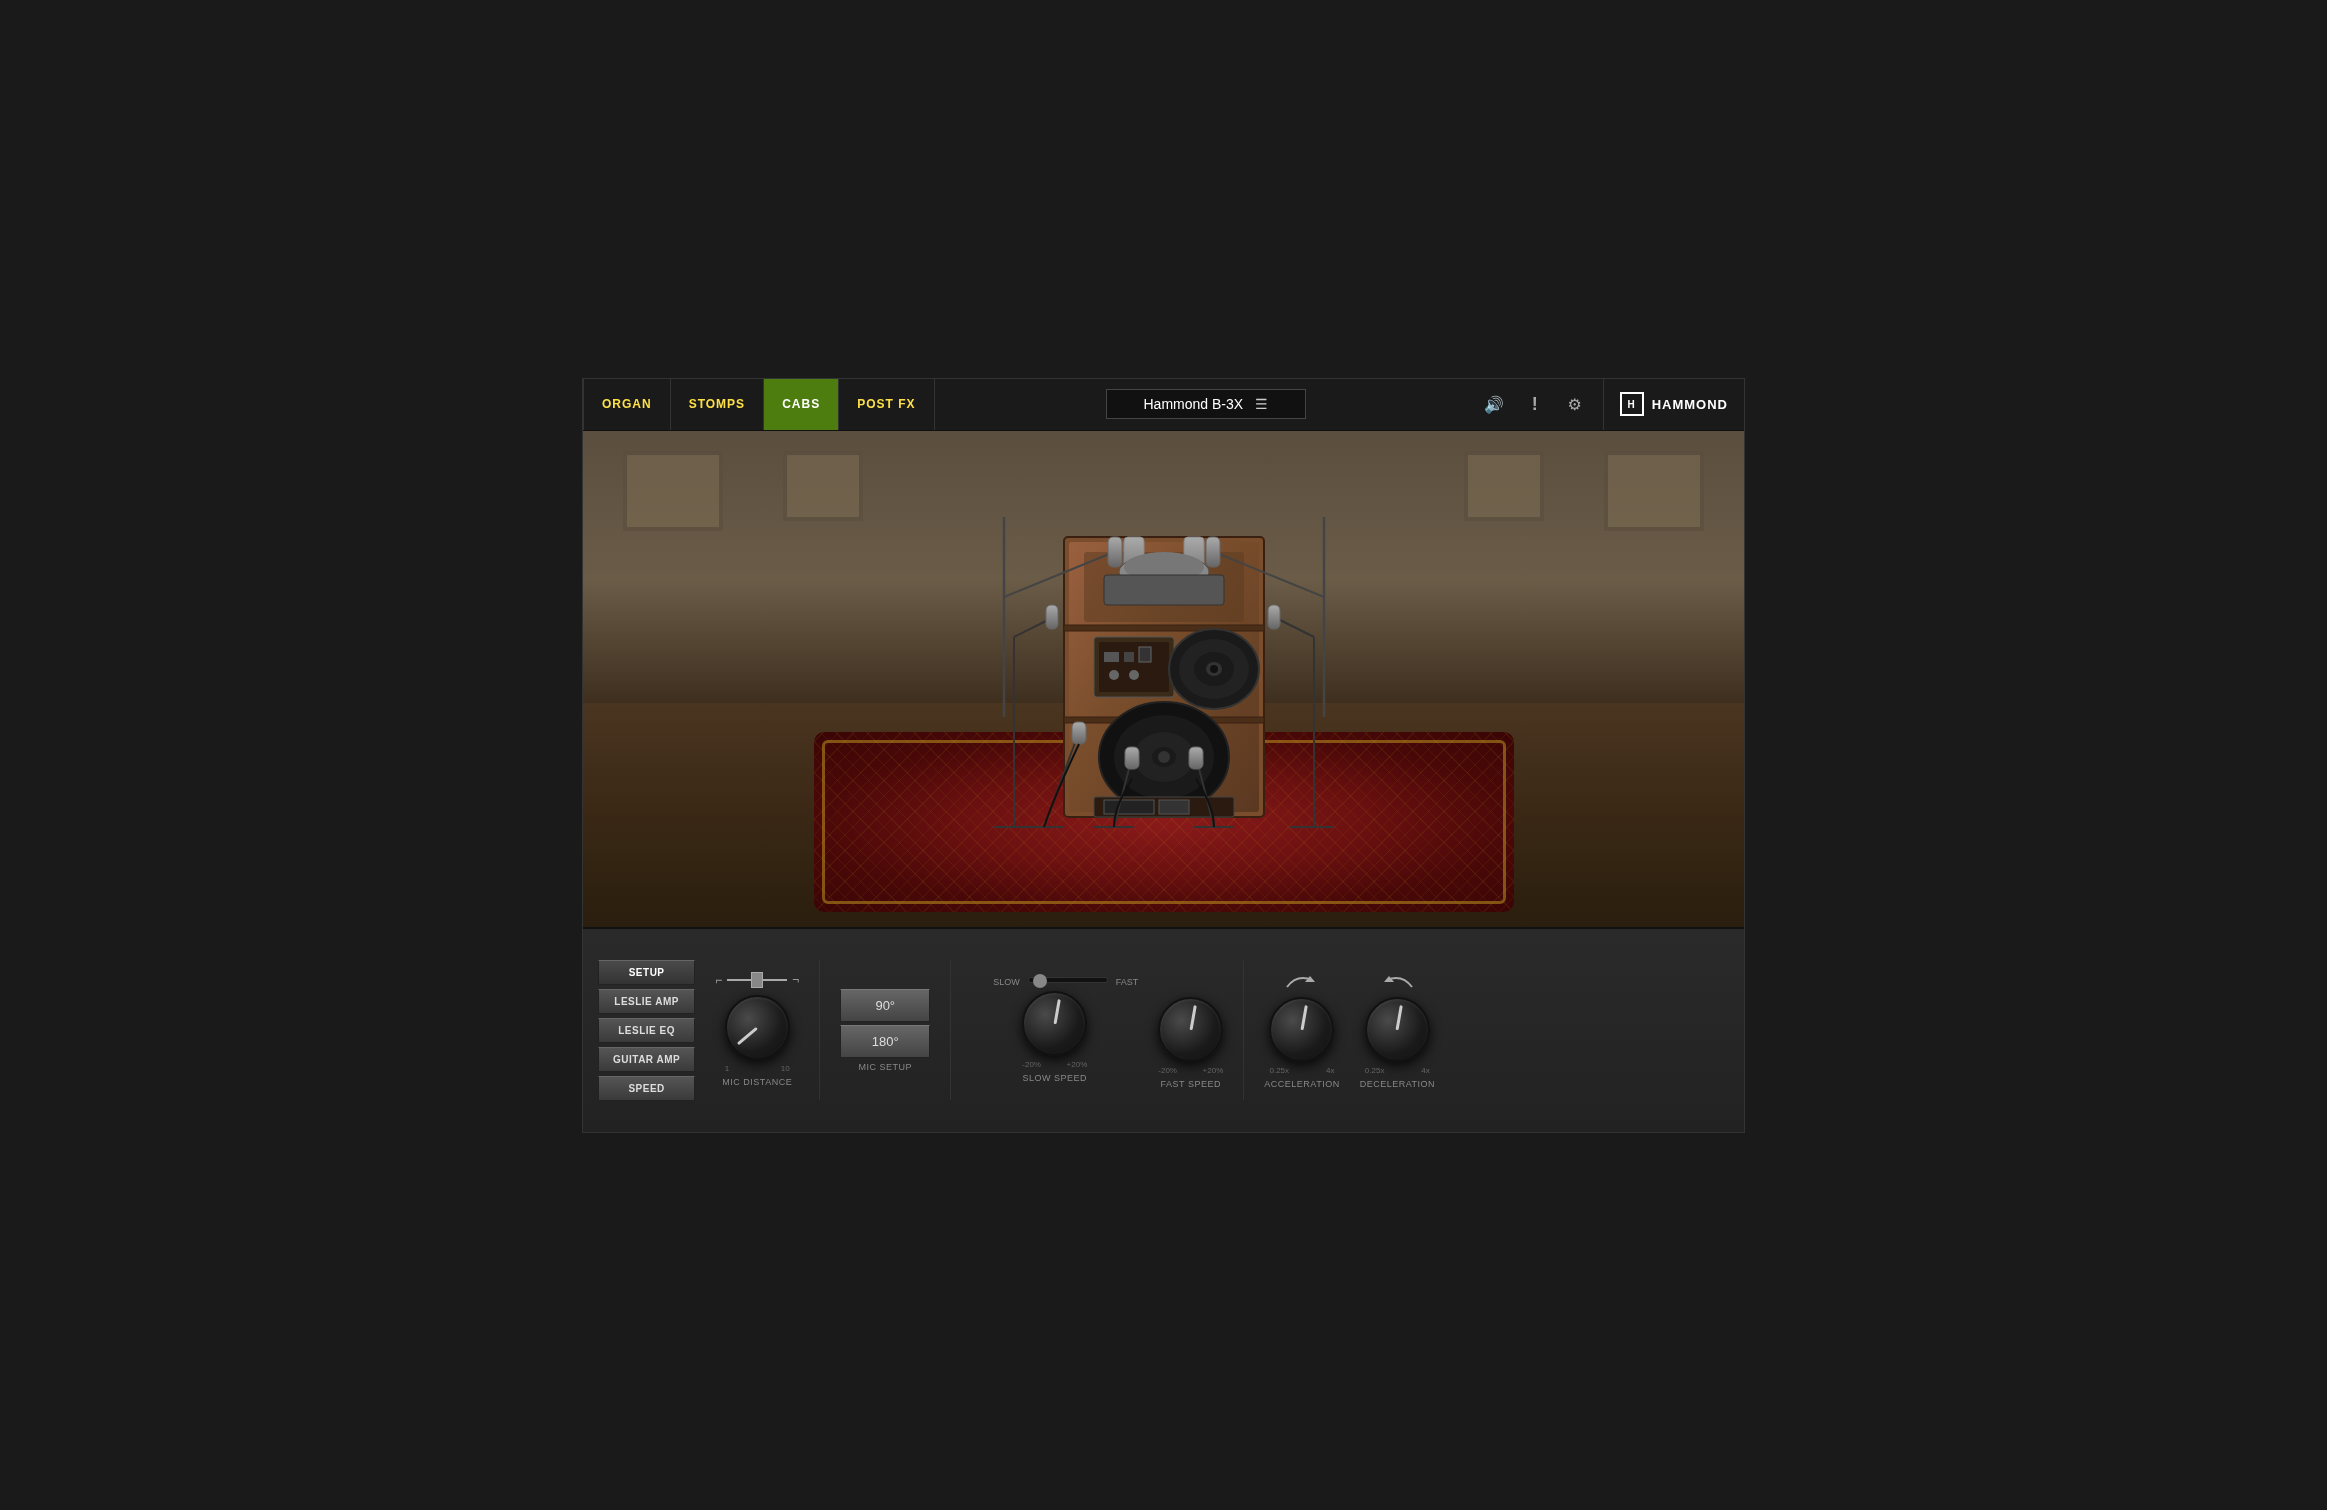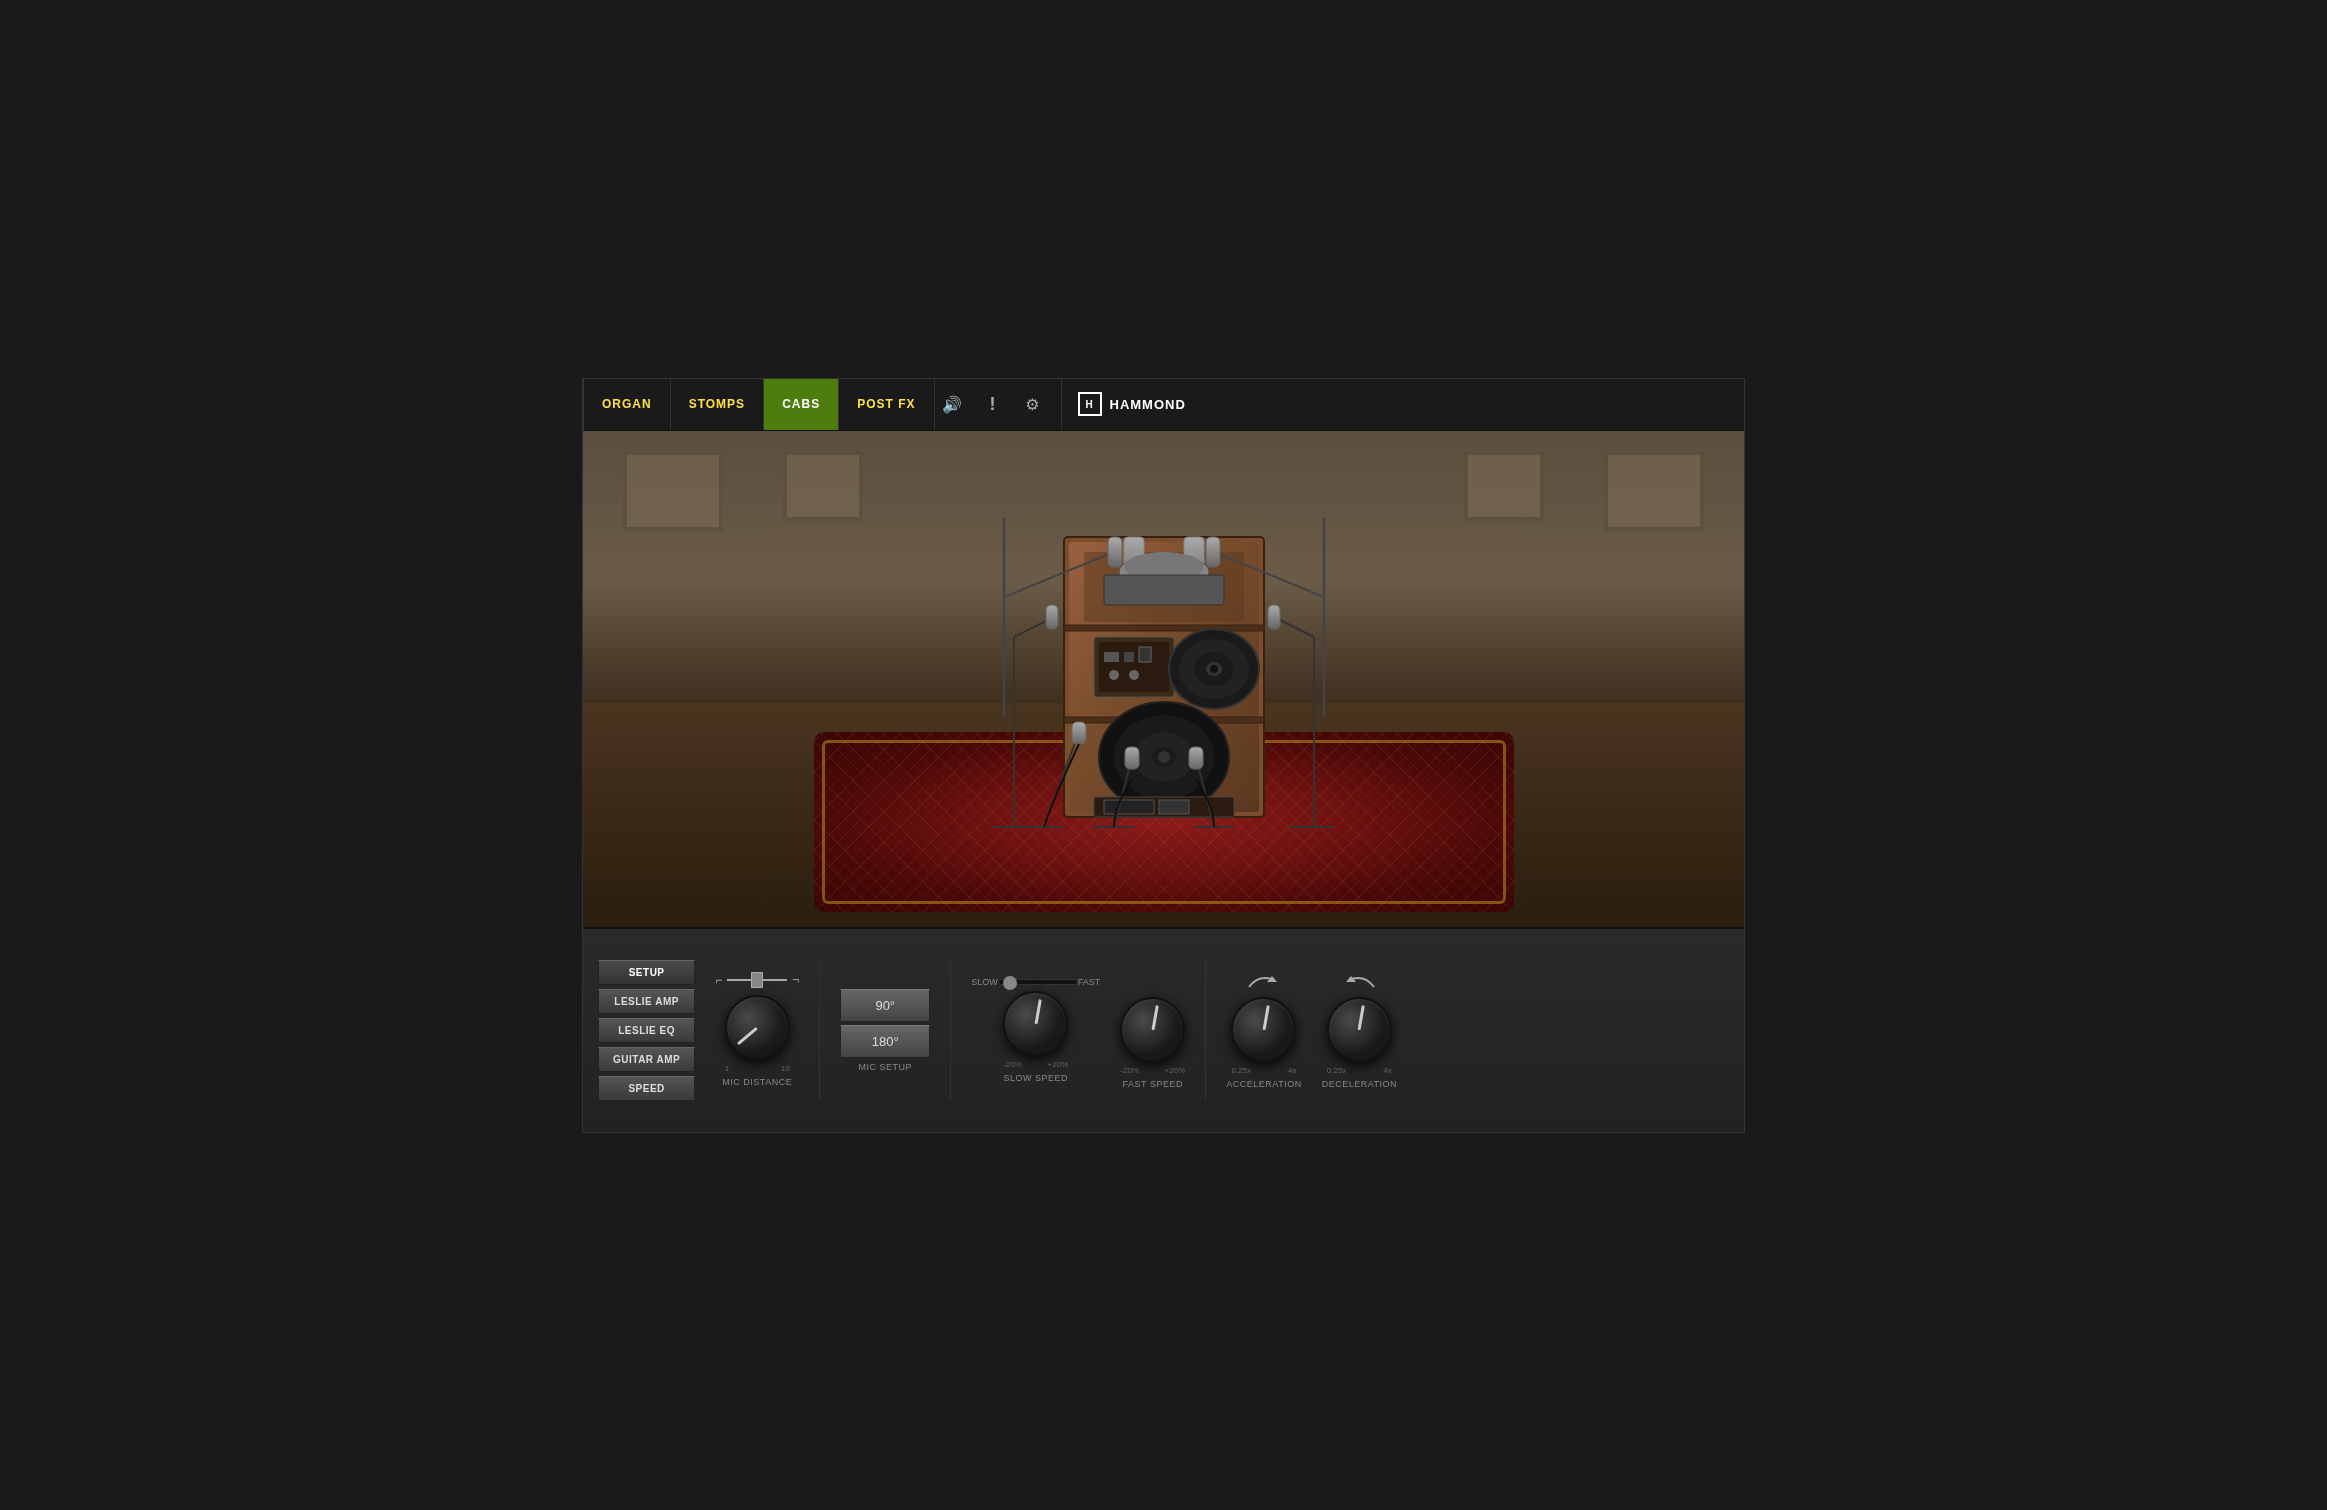--- a/index.html
+++ b/index.html
@@ -336,21 +336,22 @@
       background: #888;
       border: 1px solid #aaa;
       position: absolute;
       top: -7px;
       left: 50%;
       transform: translateX(-50%);
       cursor: pointer;
     }
     .speed-slider-row {
       display: flex;
-      align-items: center;
+      gap: 8px;
+      margin-left: 22px;
     }
     .speed-label-slow { color: #888; font-size: 9px; }
     .speed-label-fast { color: #888; font-size: 9px; }
     .speed-track {
       width: 80px;
       height: 6px;
       background: #111;
       border: 1px solid #333;
       border-radius: 3px;
       position: relative;
@@ -388,20 +389,26 @@
         <span>STOMPS</span>
       </div>
       <div class="nav-tab active">
         <span>CABS</span>
       </div>
       <div class="nav-tab">
         <span>POST FX</span>
       </div>
     </div>
 
+    <div class="preset-area">
+      <div class="preset-display">
+        <span>Hammond B-3X</span>
+        <span class="hamburger-icon">☰</span>
+      </div>
+    </div>
 
     <div class="nav-icons">
       <div class="nav-icon-btn">
         <span>🔊</span>
       </div>
       <div class="nav-icon-btn">
         <span style="font-weight:bold;font-size:18px;">!</span>
       </div>
       <div class="nav-icon-btn">
         <span>⚙</span>

